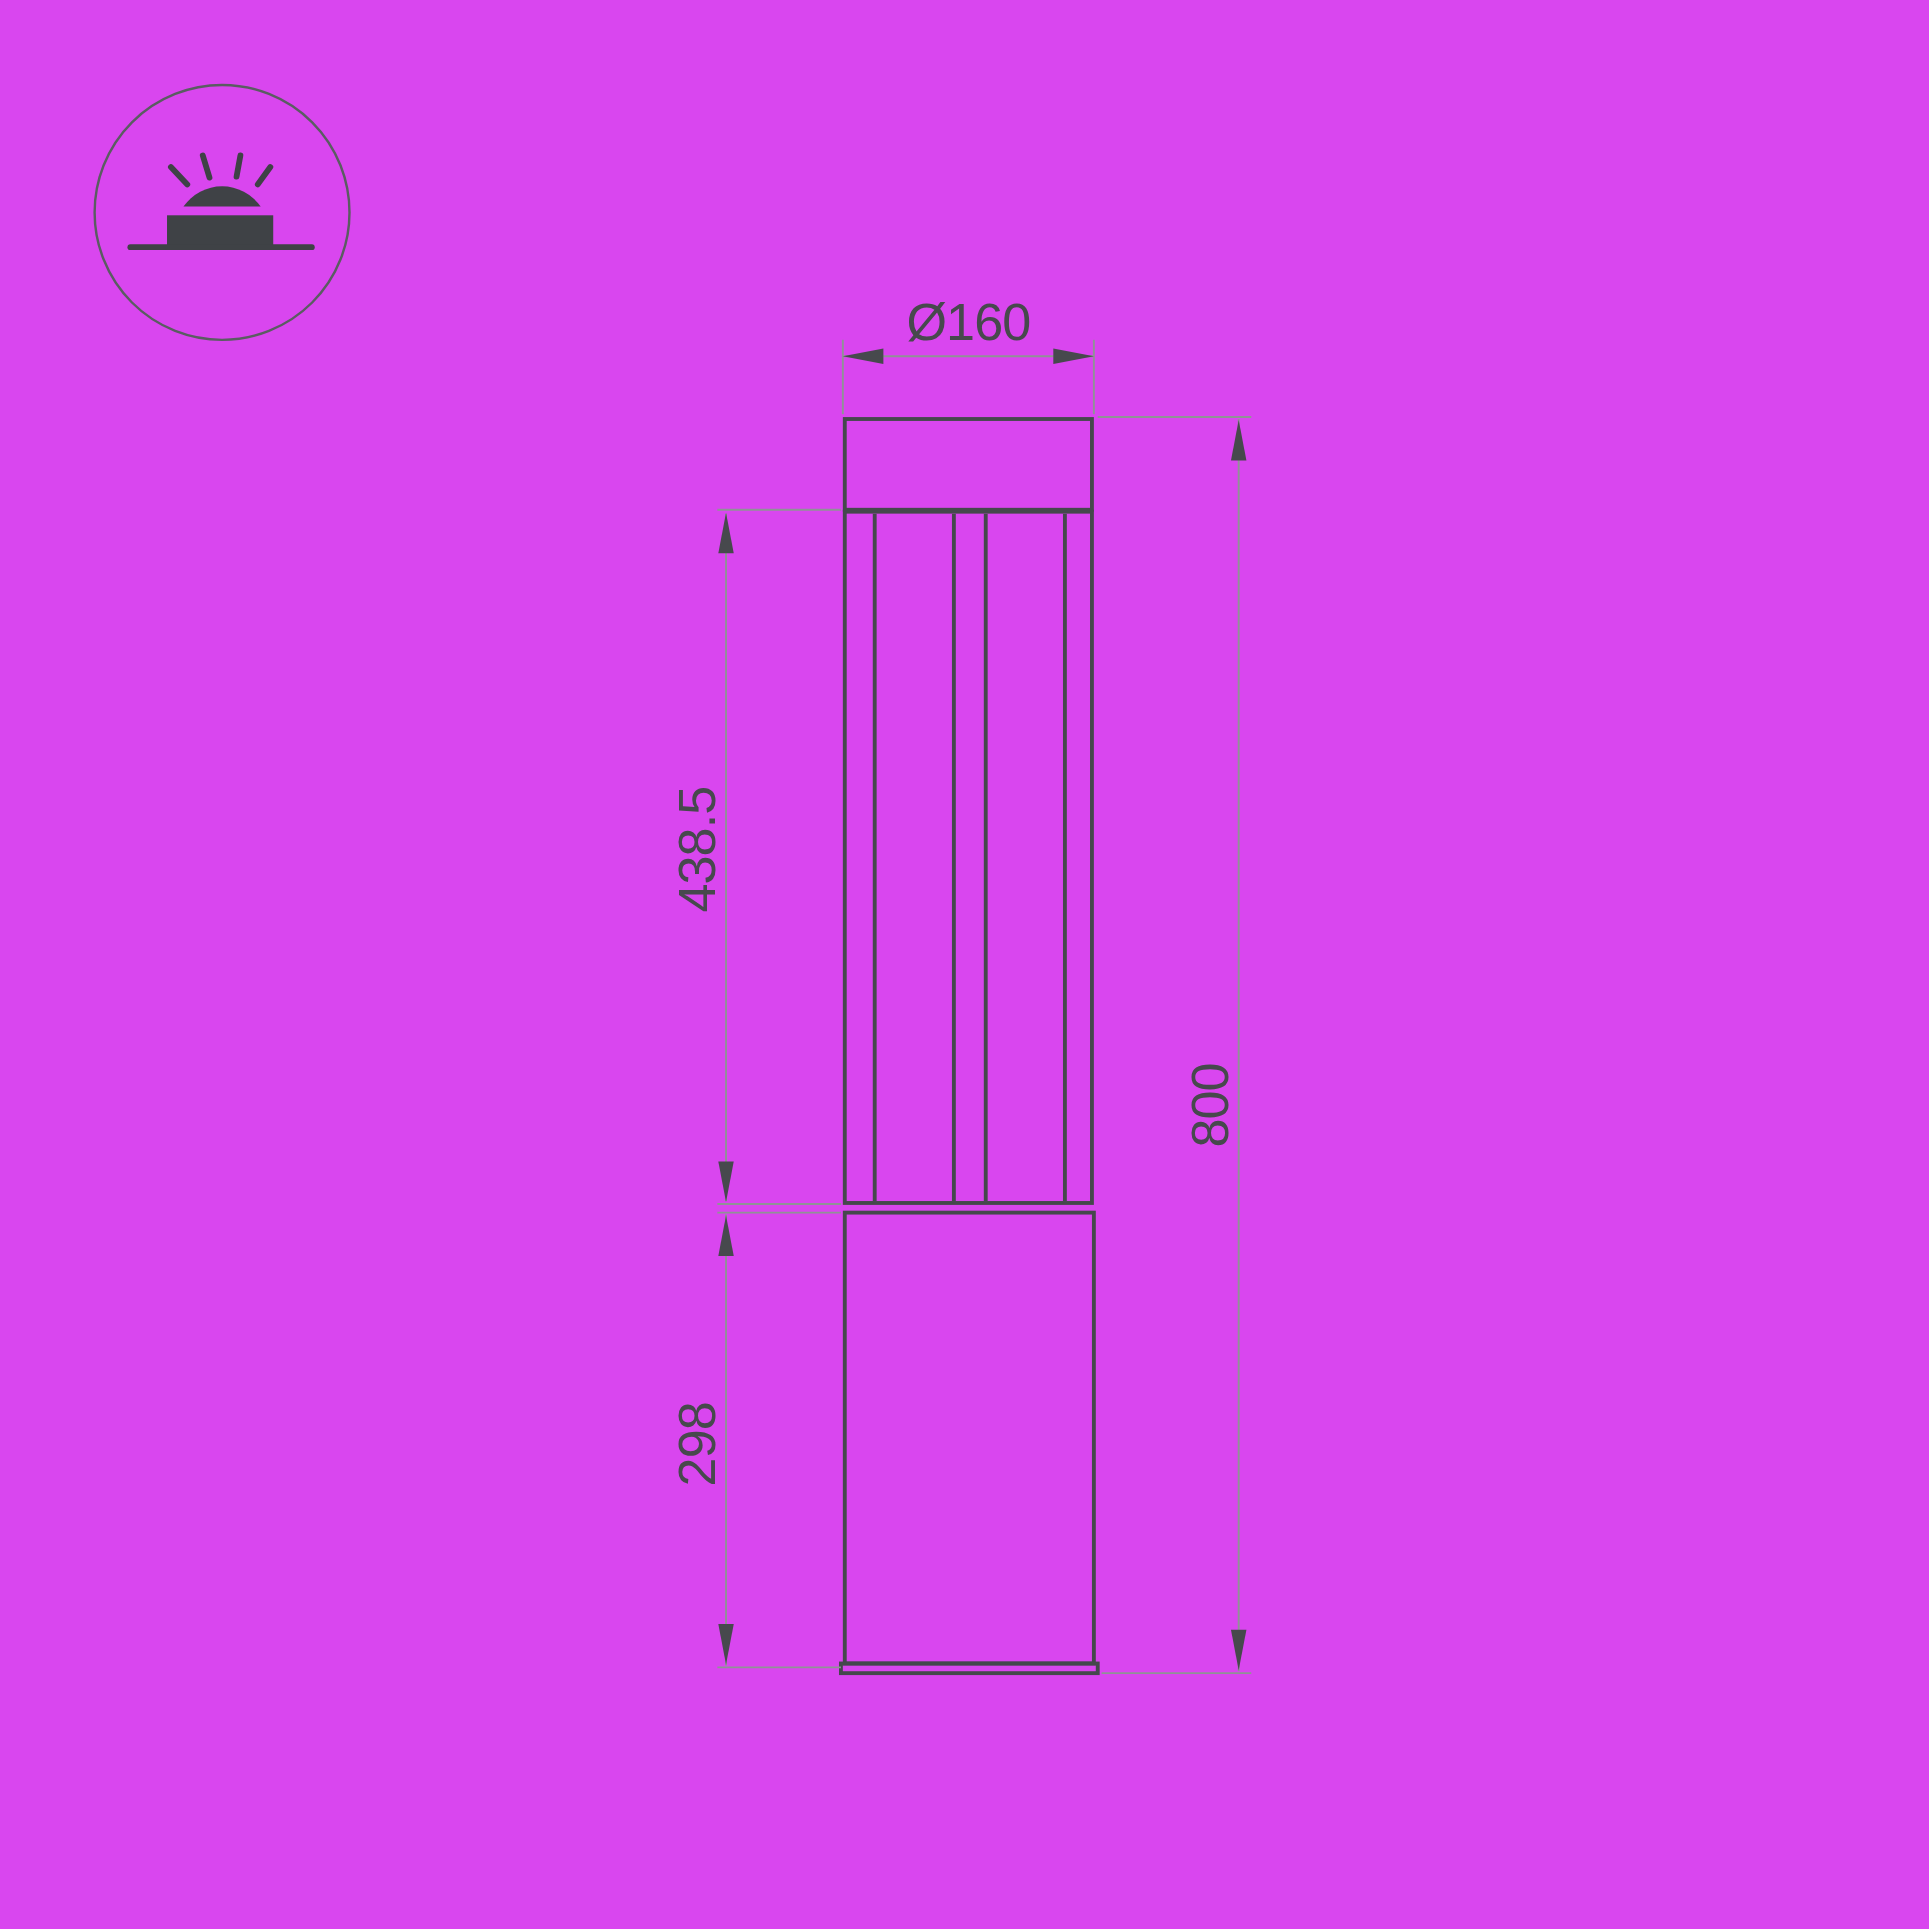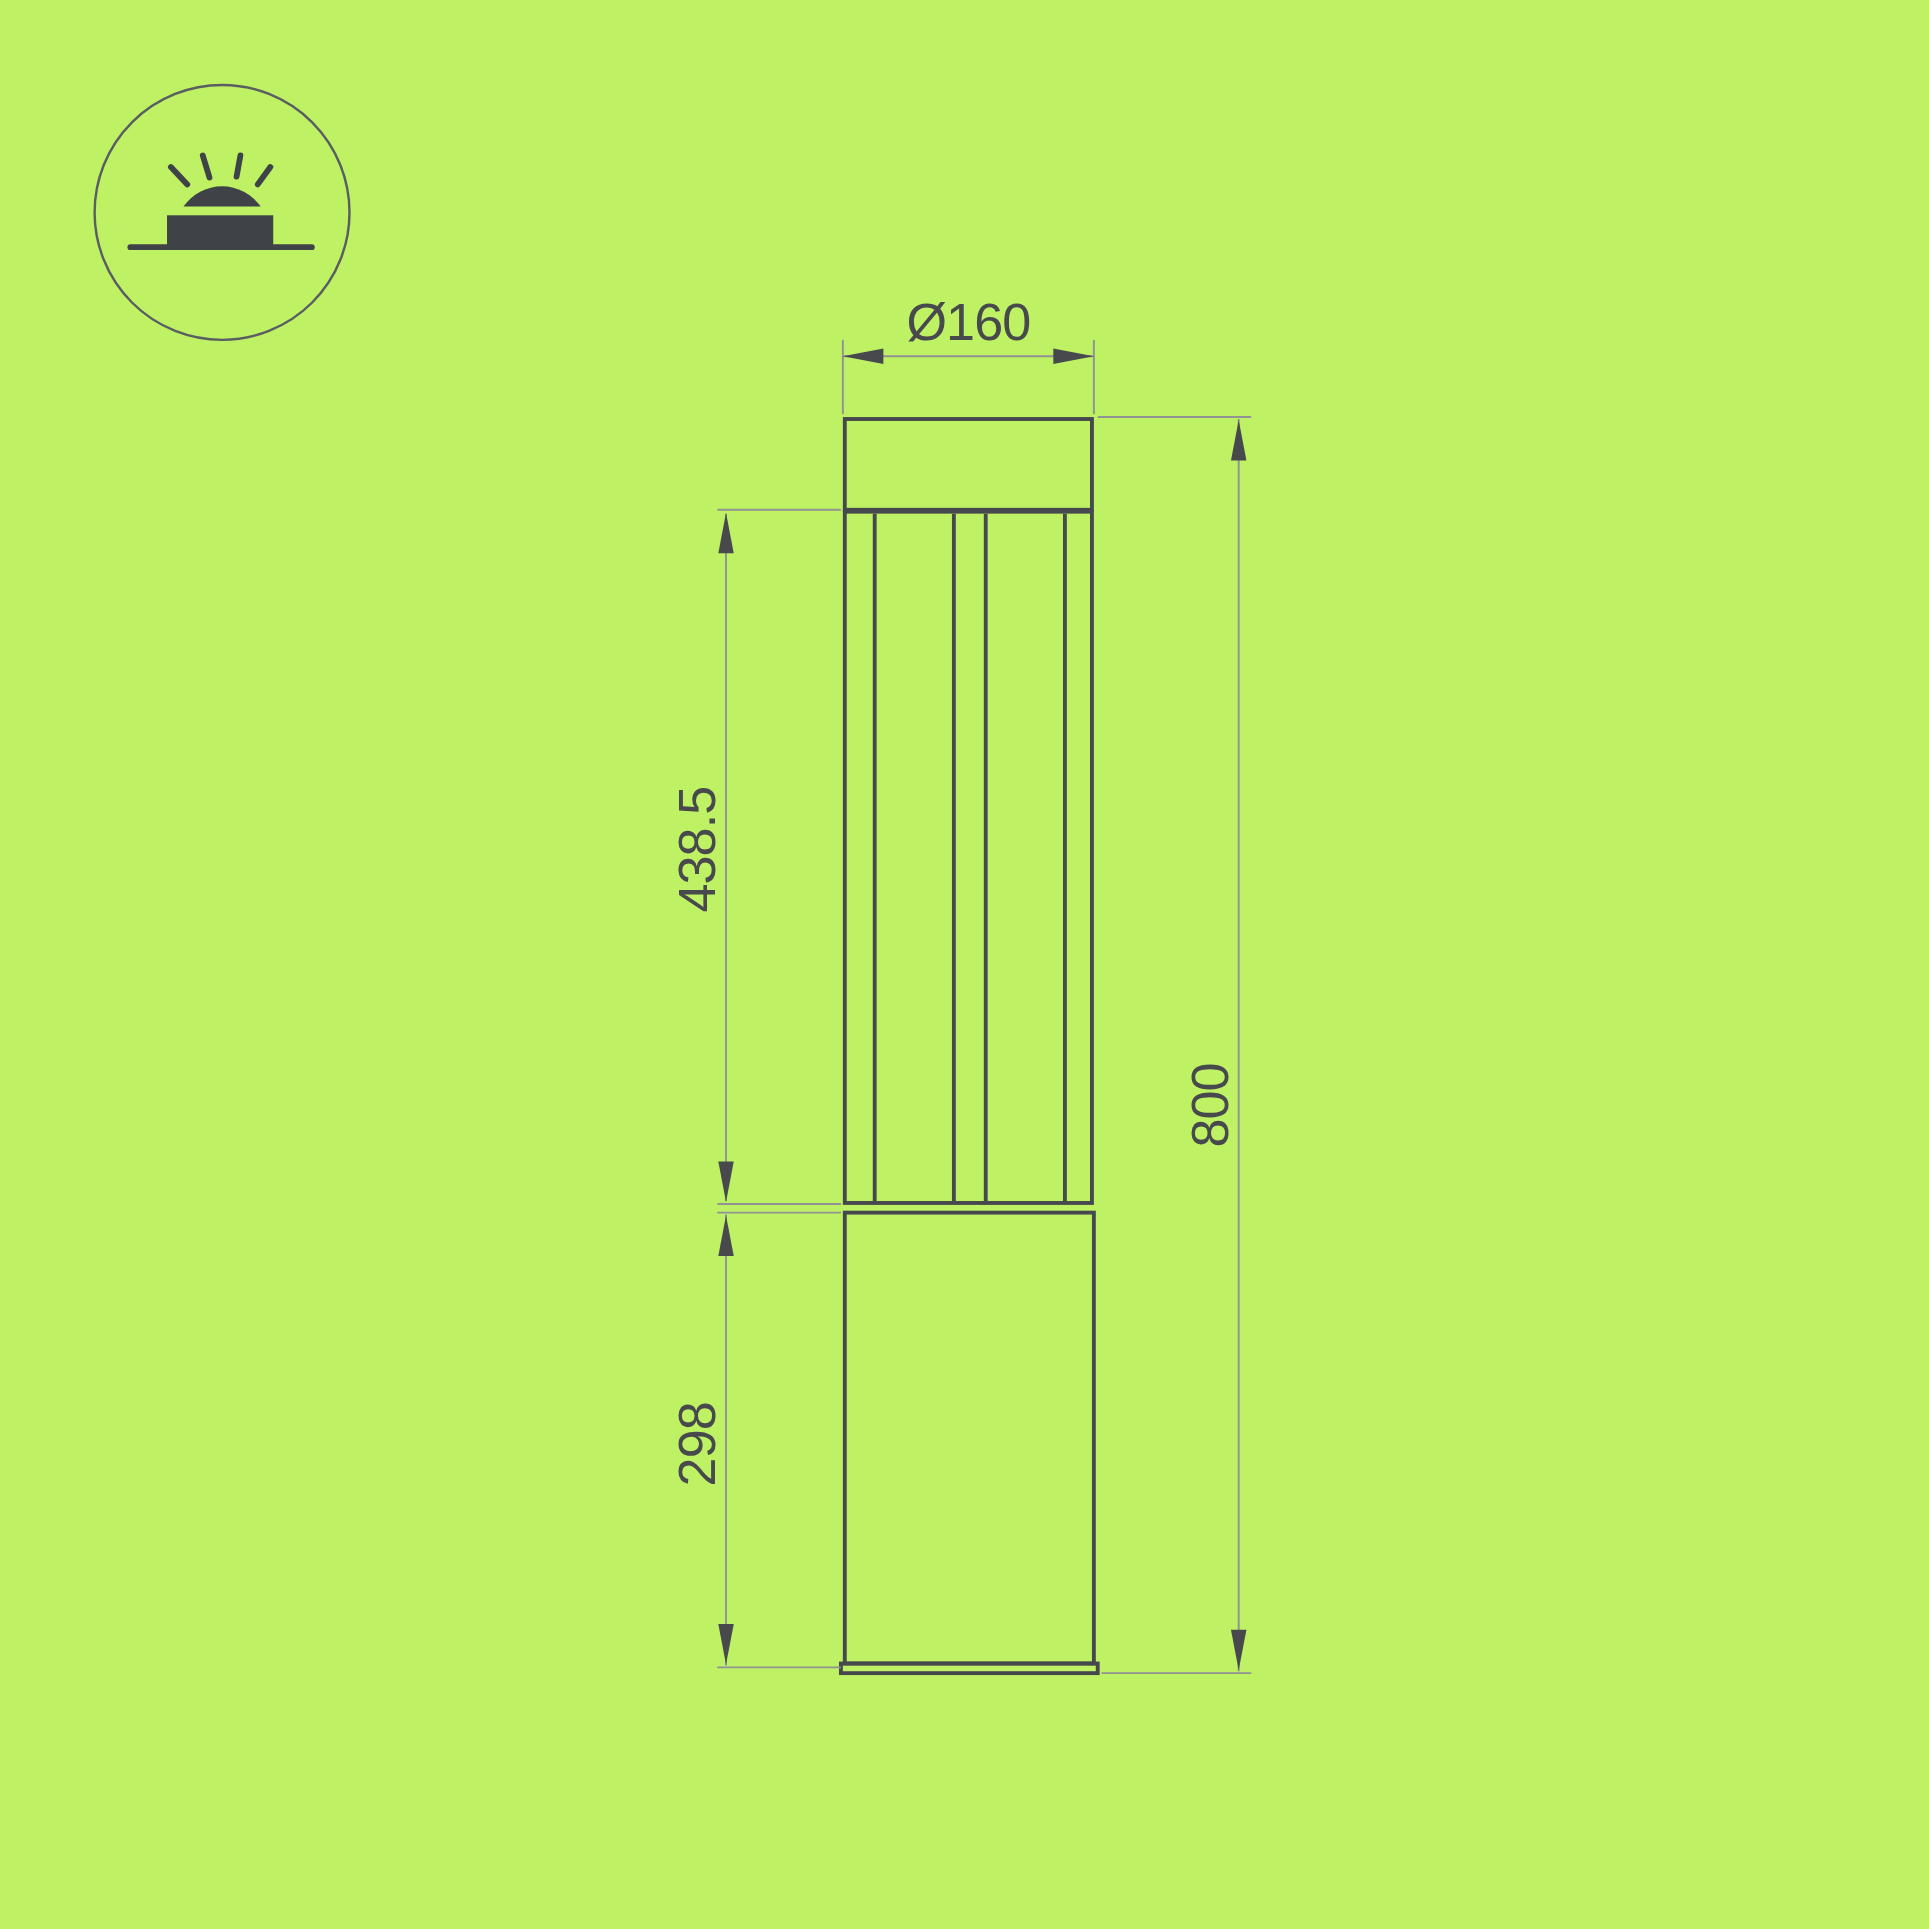--- a/index.html
+++ b/index.html
@@ -4,21 +4,21 @@
 <style>
   html, body {
     margin: 0;
     padding: 0;
     background: #ffffff;
   }
   .canvas {
     position: relative;
     width: 1929px;
     height: 1929px;
-    background: #bef264;
+    background: #d946ef;
     font-family: "Liberation Sans", sans-serif;
     overflow: hidden;
     text-align: right;
   }
   svg { position: absolute; left: 0; top: 0; }
 
   .outline  { stroke: #45484c; stroke-width: 4; fill: none; }
   .thin     { stroke: #909296; stroke-width: 2; fill: none; }
   .arrow    { fill: #47494d; stroke: none; }
   .dim-text {

